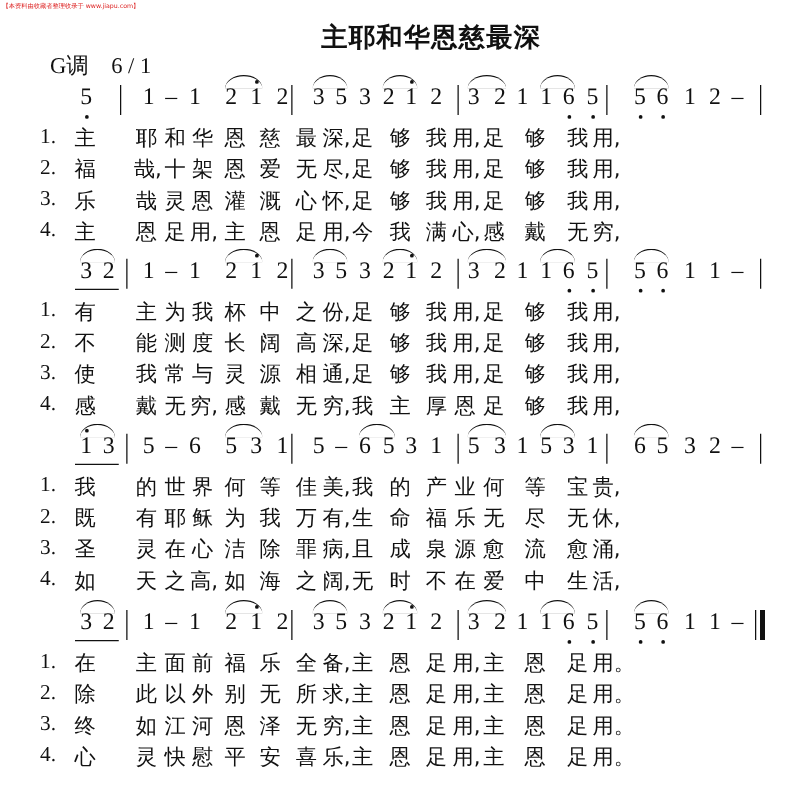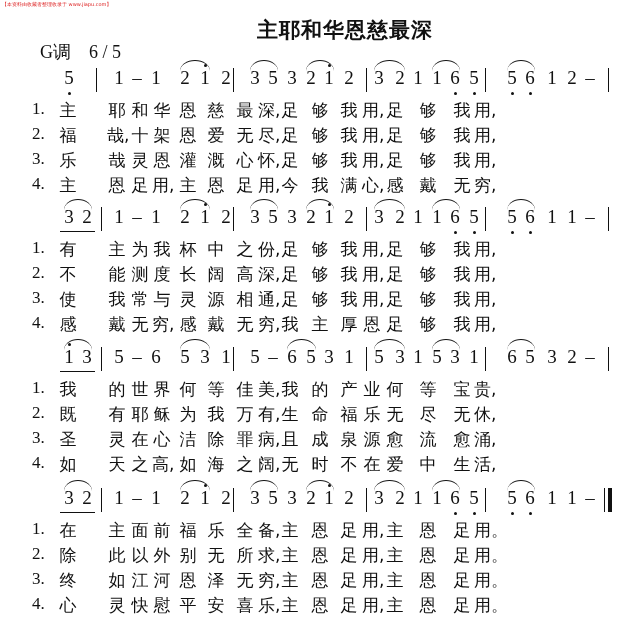--- a/index.html
+++ b/index.html
@@ -21,21 +21,21 @@
   .underline { position:absolute; top:26px; height:1.4px; background:#111; }
   .lyric-row { position:absolute; left:0; width:640px; height:24px; font-family:"DejaVu Sans","Liberation Sans",sans-serif; font-size:17px; }
   .lyric-row .num { position:absolute; left:32px; top:0; font-family:"Liberation Serif",serif; font-size:17px; }
   .lyric-row .ch { position:absolute; top:0; width:20px; text-align:center; }
 </style>
 </head>
 <body>
 
 <div class="source-tag">【本资料由收藏者整理收录于 www.jiapu.com】</div>
 <div class="title">主耶和华恩慈最深</div>
-<div class="key">G调　6 / 5</div>
+<div class="key">G调　6 / 1</div>
 
 <div id="score">
     <div class="music" style="top: 66px;">
       <span class="note dot-below" style="left: 62px;">5</span>
       <div class="bar" style="left: 96px;"></div>
       <span class="note" style="left: 112px;">1</span>
       <span class="note" style="left: 130px;">–</span>
       <span class="note" style="left: 149px;">1</span>
       <span class="note" style="left: 178px;">2</span>
       <span class="note dot-above" style="left: 198px;">1</span>

